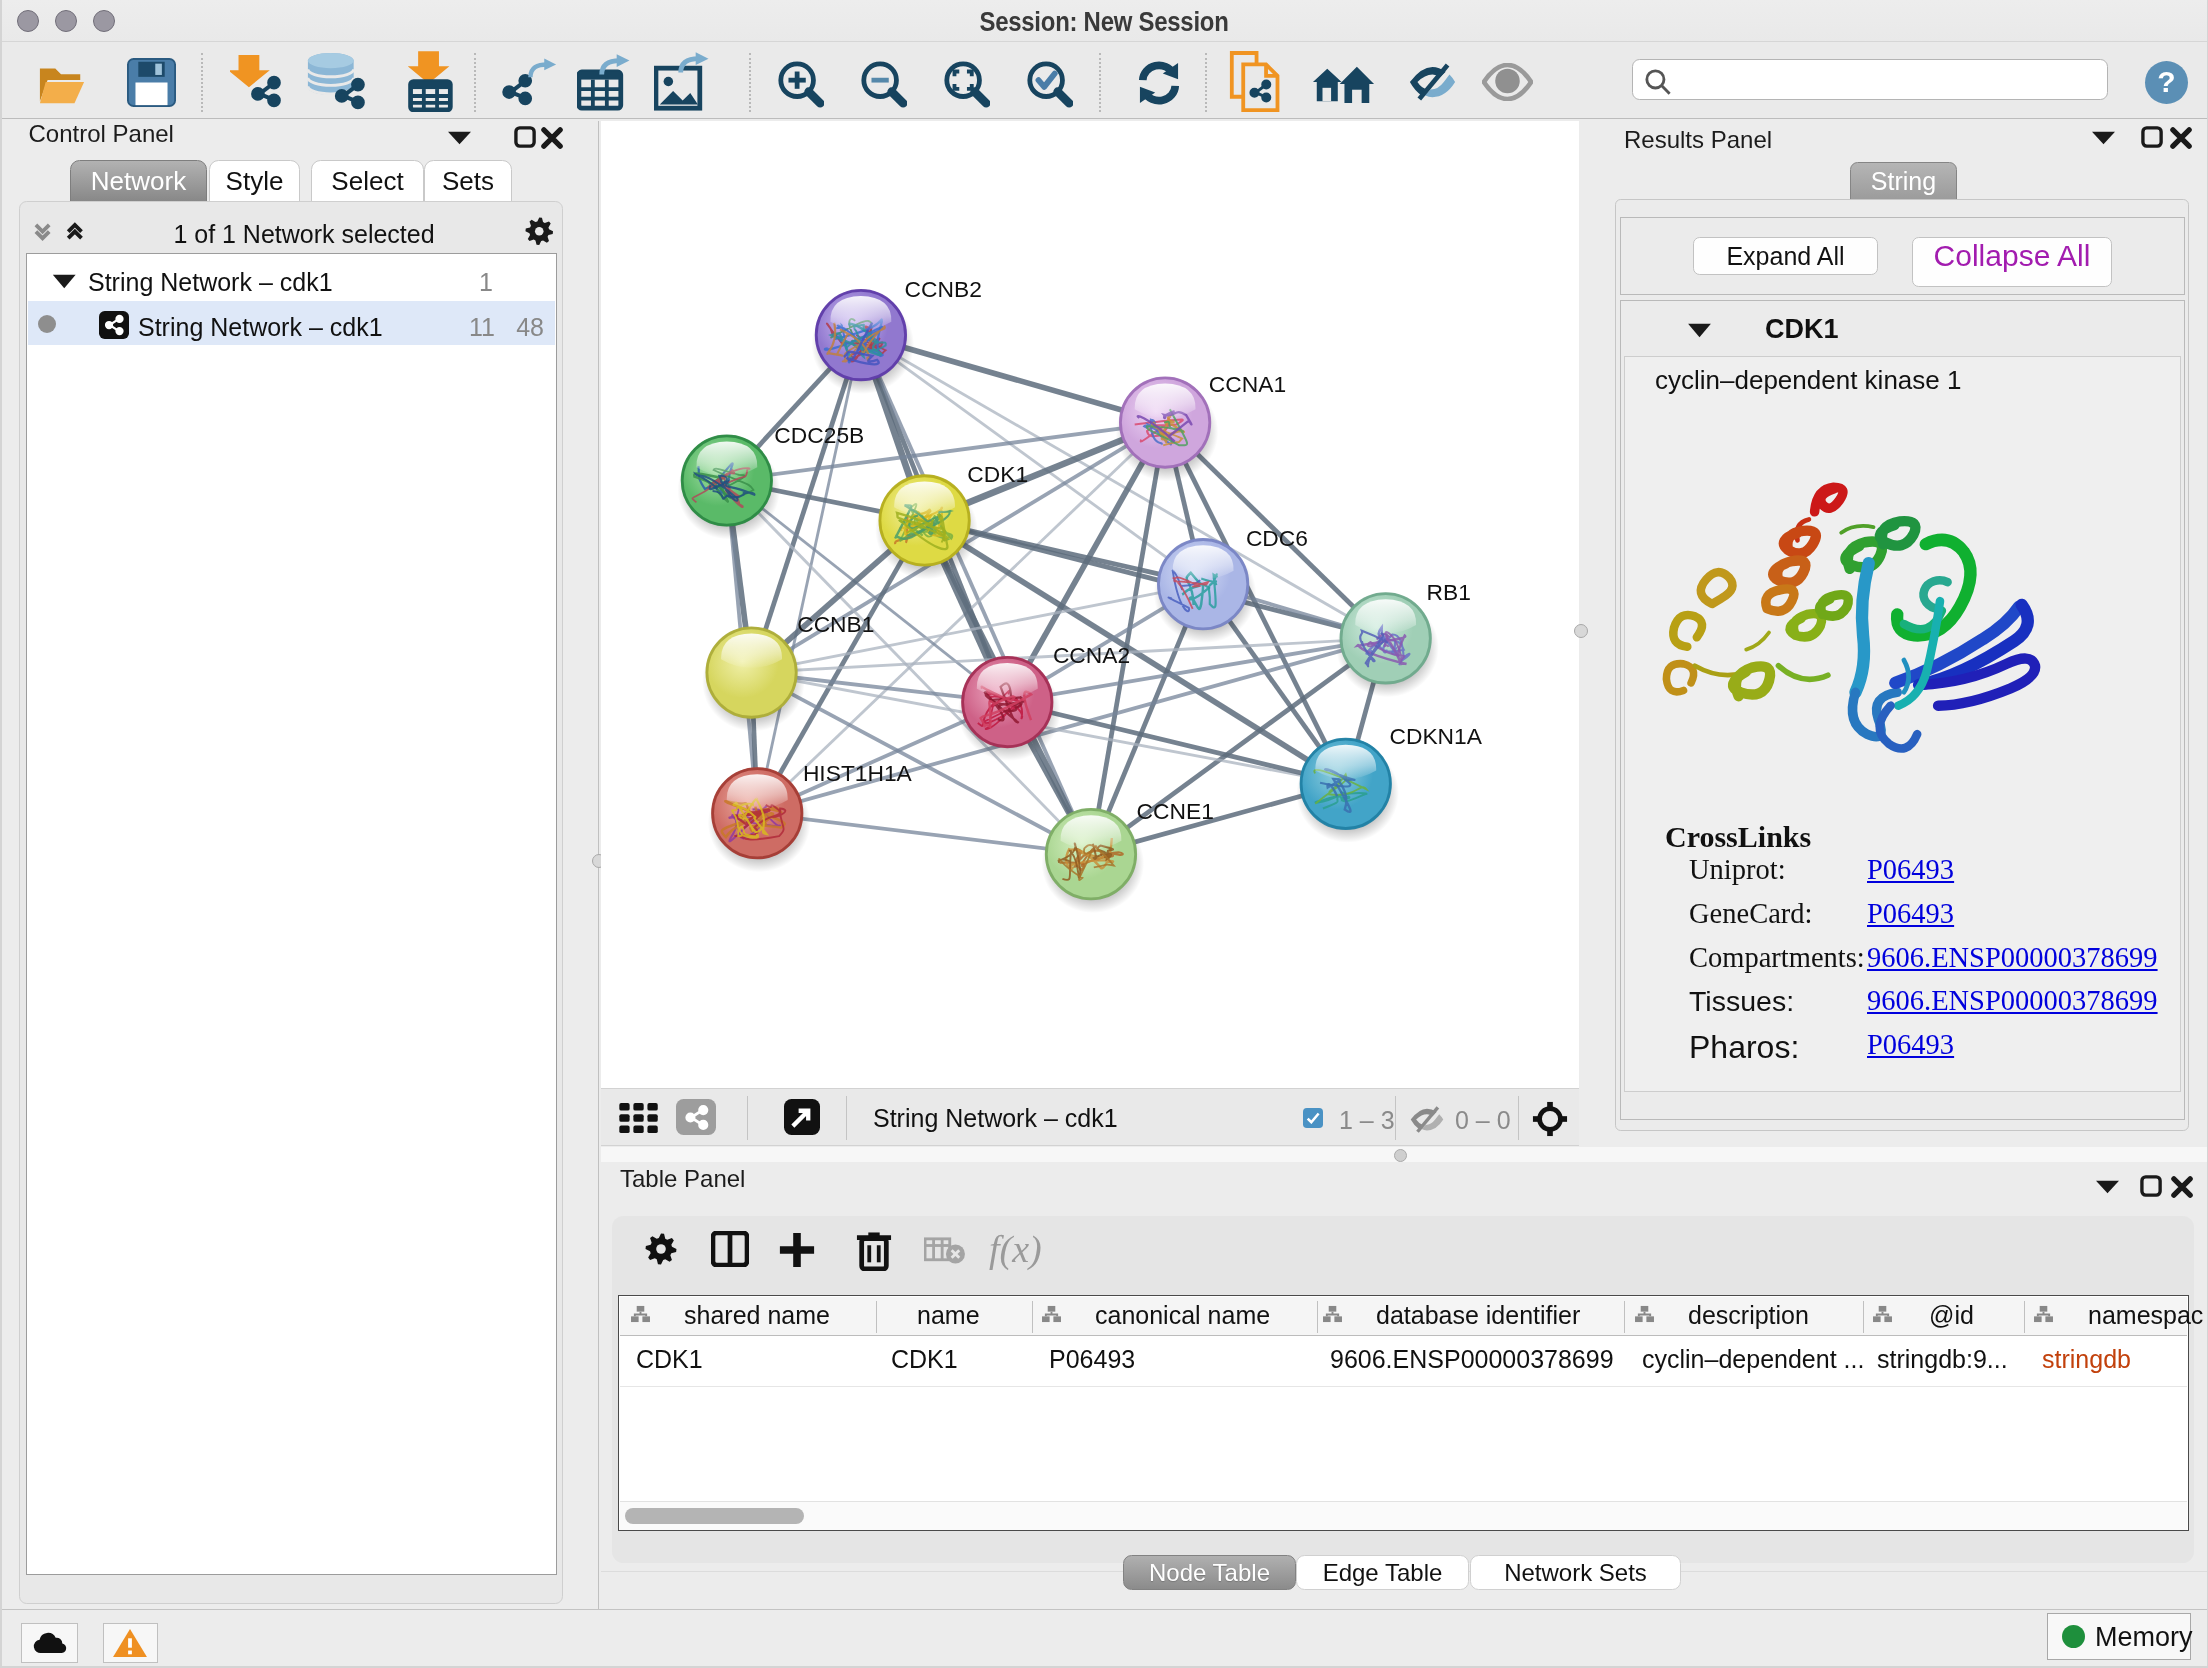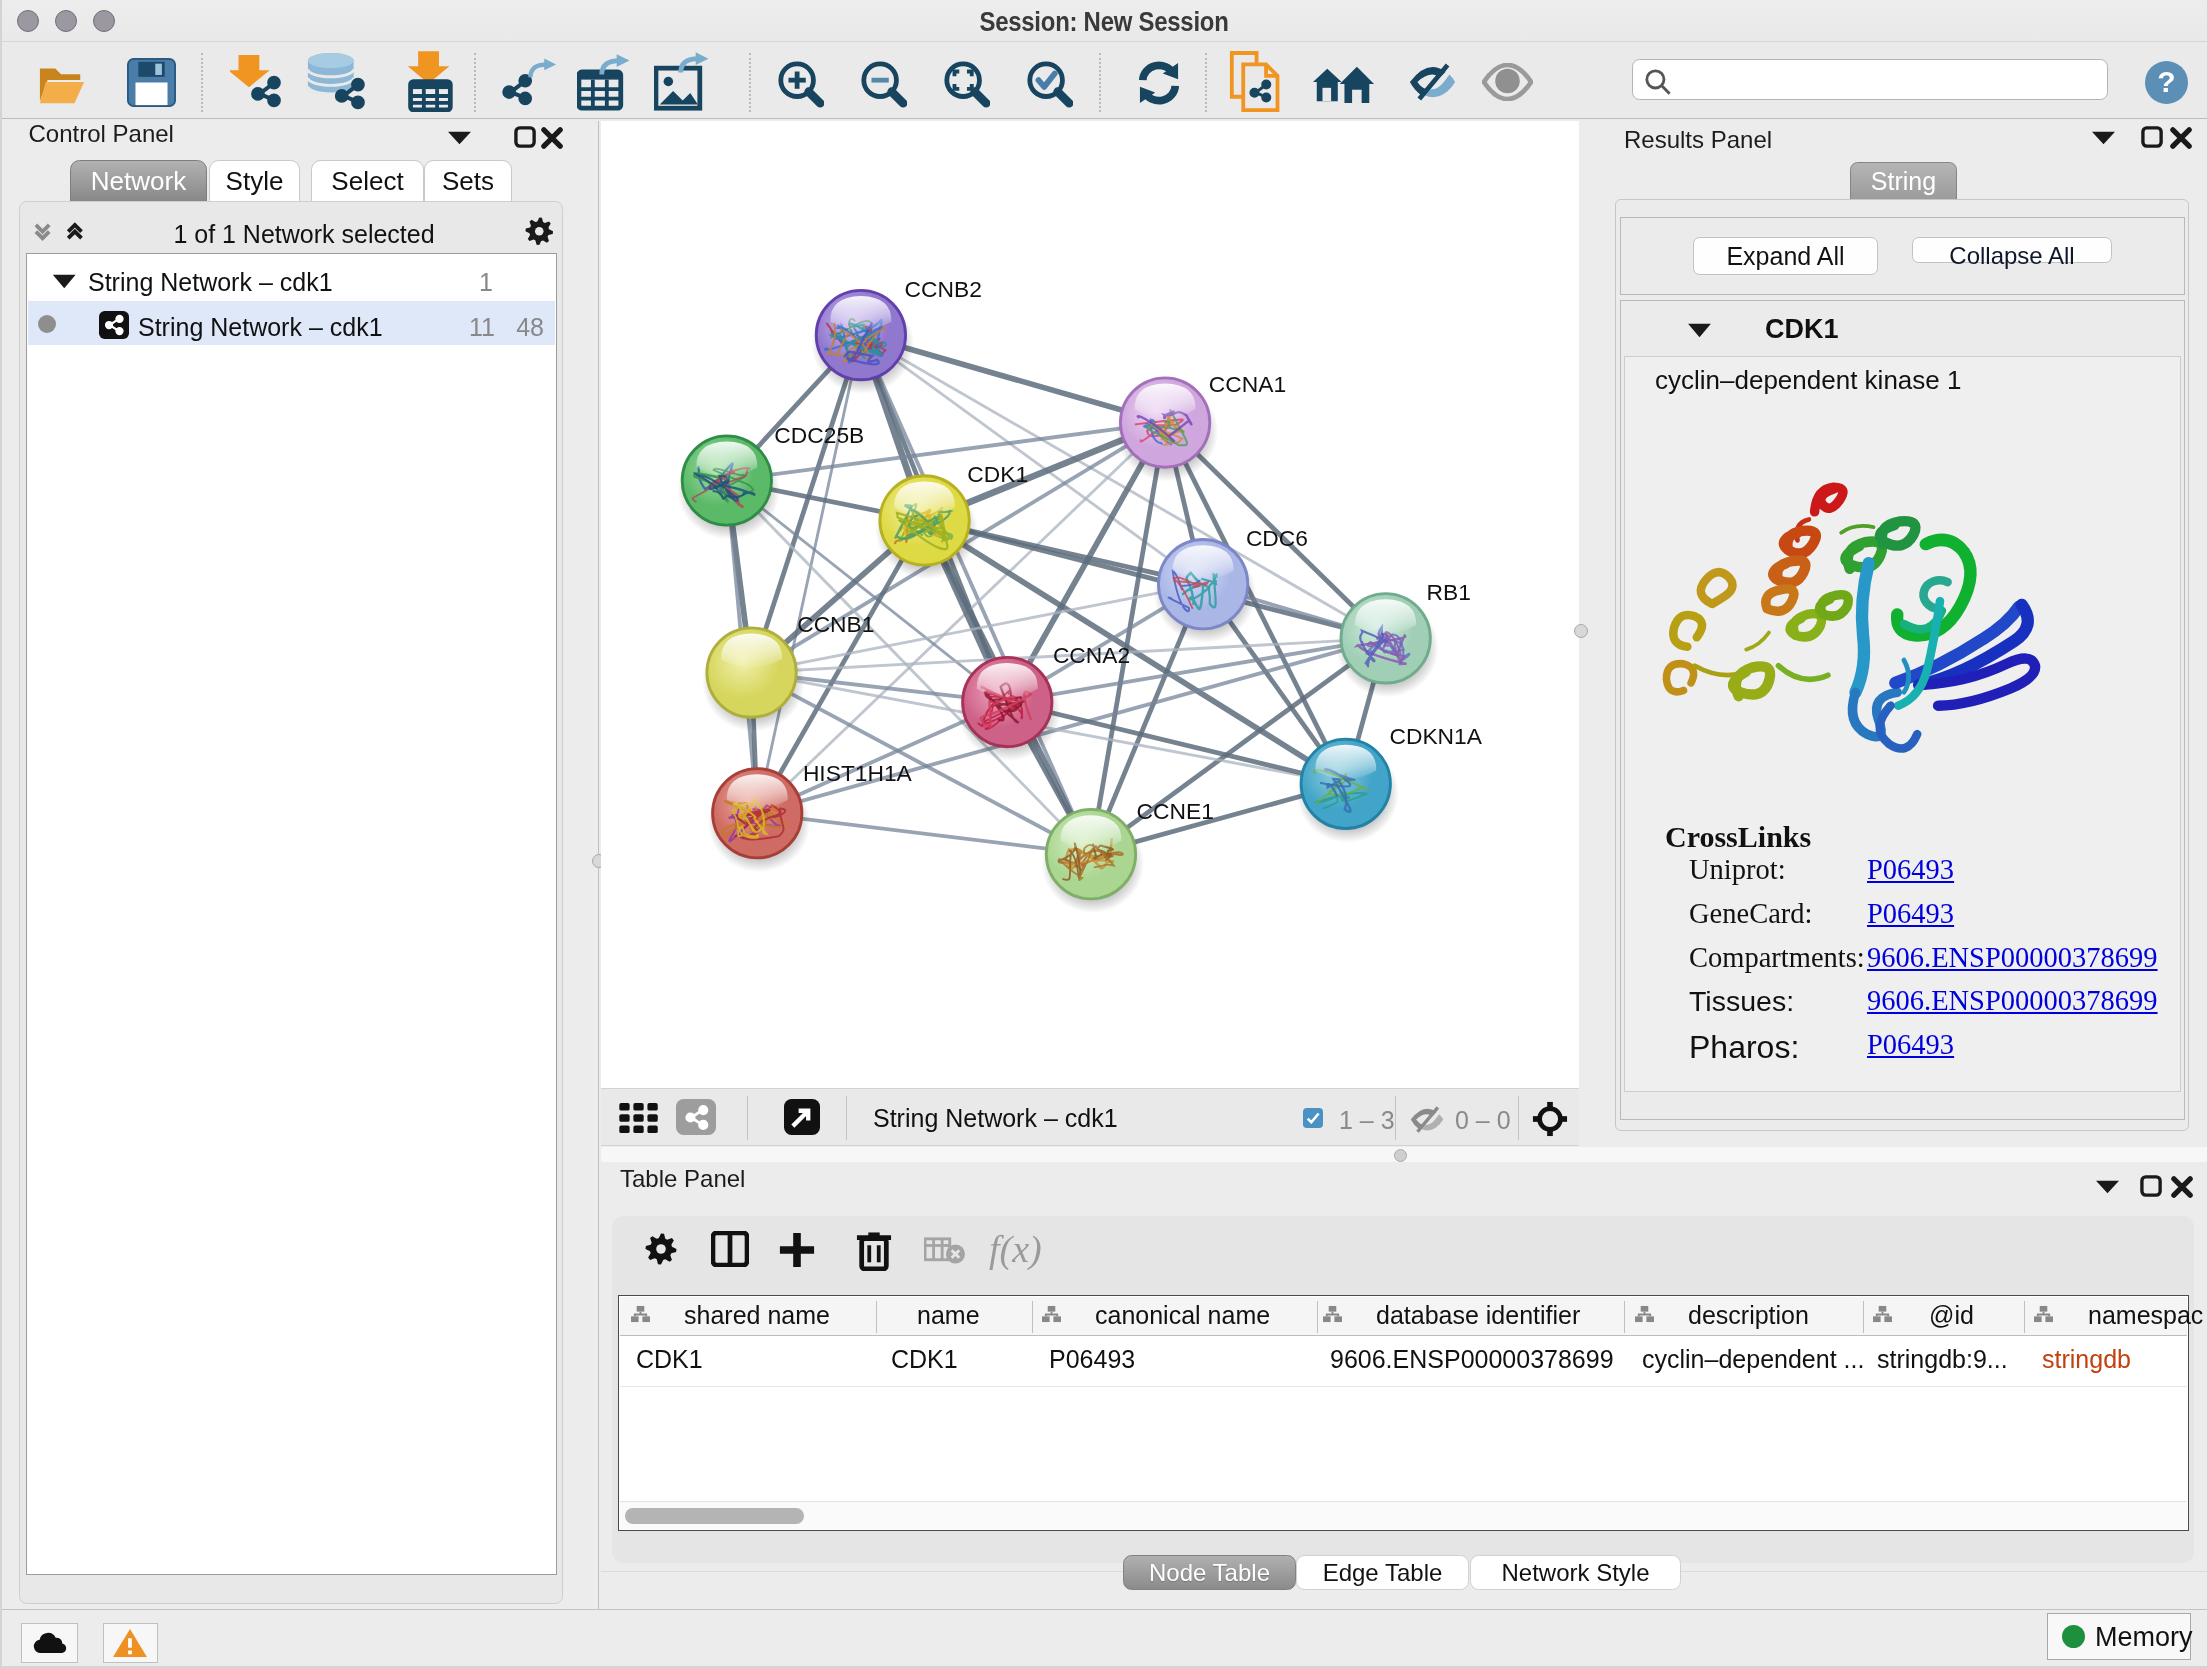--- a/index.html
+++ b/index.html
@@ -571,21 +571,21 @@
 <svg class="ic" style="left:2141px;top:126px" width="23" height="23" viewBox="0 0 24 24">
     <rect x="2" y="2" width="19" height="19" rx="4" fill="none" stroke="#1a1a1a" stroke-width="3.5"></rect>
   </svg>
 <svg class="ic" style="left:2170px;top:126px" width="23" height="23" viewBox="0 0 24 24">
     <path d="M3 4 L20 21 M20 4 L3 21" stroke="#1a1a1a" stroke-width="5.5" stroke-linecap="round"></path>
   </svg>
 <div class="abs" style="left:1850px;top:162px;width:107px;height:56px;background:linear-gradient(#b5b5b5,#8f8f8f);border:1px solid #858585;border-radius:7.6px;color:#fff;font-size:25px;text-align:center;line-height:36px">String</div>
 <div class="abs" style="left:1615px;top:199px;width:574px;height:932px;background:#ebebeb;border:1px solid #c6c6c6;border-radius:5.7px"></div>
 <div class="abs" style="left:1620px;top:217px;width:565px;height:78px;background:#ebebeb;border:1px solid #b9b9b9"></div>
 <div class="abs" style="left:1693px;top:237px;width:185px;height:38px;background:#fefefe;border:1px solid #c2c2c2;border-radius:6.7px;font-size:25px;text-align:center;line-height:36px;color:#111">Expand All</div>
-<div class="abs" style="left:1912px;top:237px;width:200px;height:26px;background:#fefefe;border:1px solid #c2c2c2;border-radius:6.7px;font-size:24px;text-align:center;line-height:36px;color:#0f172a">Collapse All</div>
+<div class="abs" style="left:1912px;top:237px;width:200px;height:50px;background:#fefefe;border:1px solid #c2c2c2;border-radius:6.7px;font-size:30px;text-align:center;line-height:36px;color:#a21caf">Collapse All</div>
 <div class="abs" style="left:1620px;top:300px;width:565px;height:820px;background:#ebebeb;border:1px solid #b9b9b9"></div>
 <svg class="ic" style="left:1686px;top:321px" width="27" height="19" viewBox="0 0 28 20">
     <path d="M2 3 L26 3 L14 17 Z" fill="#1a1a1a"></path>
   </svg>
 <div class="abs" style="left:1765px;top:314px;font-size:27px;font-weight:bold;color:#111">CDK1</div>
 <div class="abs" style="left:1624px;top:356px;width:557px;height:736px;background:#efefef;border:1px solid #cdcdcd"></div>
 <div class="abs" style="left:1655px;top:365px;font-size:26px;color:#111">cyclin–dependent kinase 1</div>
 <svg class="ic" style="left:1655px;top:428px" width="399" height="352" viewBox="0 0 420 370">
 <g fill="none" stroke-linecap="round" stroke-linejoin="round">
 <path d="M168 88 q2 -24 20 -26 q16 0 6 14 q-10 14 -18 4 q-6 -10 12 -16" stroke="#cc1818" stroke-width="10"></path>
@@ -726,21 +726,21 @@
 <div class="abs" style="left:1330px;top:1345px;font-size:25px;color:#111">9606.ENSP00000378699</div>
 <div class="abs" style="left:1642px;top:1345px;font-size:25px;color:#111">cyclin–dependent ...</div>
 <div class="abs" style="left:1877px;top:1345px;font-size:25px;color:#111">stringdb:9...</div>
 <div class="abs" style="left:2042px;top:1345px;font-size:25px;color:#c2410c">stringdb</div>
 <div class="abs" style="left:620px;top:1386px;width:1567px;height:1px;background:#e6e6e6"></div>
 <div class="abs" style="left:620px;top:1501px;width:1567px;height:28.5px;background:#fafafa;border-top:1px solid #e2e2e2"></div>
 <div class="abs" style="left:625px;top:1508px;width:179px;height:16px;background:#b4b4b4;border-radius:8.6px"></div>
 <div class="abs" style="left:601px;top:1571px;width:1607px;height:1px;background:#dcdcdc"></div>
 <div class="abs" style="left:1123px;top:1555px;width:173px;height:35px;background:linear-gradient(#b0b0b0,#8b8b8b);color:#fff;border:1px solid #828282;text-shadow:0 1px 1px #777;border-radius:8.6px;font-size:24px;text-align:center;line-height:33px">Node Table</div>
 <div class="abs" style="left:1296px;top:1555px;width:173px;height:35px;background:#fff;color:#111;border:1px solid #d0d0d0;border-radius:8.6px;font-size:24px;text-align:center;line-height:33px">Edge Table</div>
-<div class="abs" style="left:1470px;top:1555px;width:211px;height:35px;background:#fff;color:#111;border:1px solid #d0d0d0;border-radius:8.6px;font-size:24px;text-align:center;line-height:33px">Network Style</div>
+<div class="abs" style="left:1470px;top:1555px;width:211px;height:35px;background:#fff;color:#111;border:1px solid #d0d0d0;border-radius:8.6px;font-size:24px;text-align:center;line-height:33px">Network Sets</div>
 <div class="abs" style="left:0;top:1609px;width:2208px;height:59px;background:#ececec;border-top:1.9px solid #c3c3c3"></div>
 <div class="abs" style="left:21px;top:1623px;width:57px;height:40px;background:#f7f7f7;border:1.9px solid #c0c0c0"></div>
 <svg class="ic" style="left:32px;top:1632px" width="36" height="23" viewBox="0 0 38 24">
     <path d="M10 22 a7 7 0 0 1 -2 -14 a9 9 0 0 1 17 -2 a6 6 0 0 1 7 6 a5 5 0 0 1 -2 10 Z" fill="#111"></path>
   </svg>
 <div class="abs" style="left:103px;top:1623px;width:55px;height:40px;background:#f7f7f7;border:1.9px solid #c0c0c0"></div>
 <svg class="ic" style="left:112px;top:1627px" width="36" height="32" viewBox="0 0 38 34">
     <path d="M19 2 L37 32 L1 32 Z" fill="#ef9022"></path>
     <rect x="17" y="12" width="4" height="10" fill="#fff"></rect>
     <rect x="17" y="25" width="4" height="4" fill="#fff"></rect>

